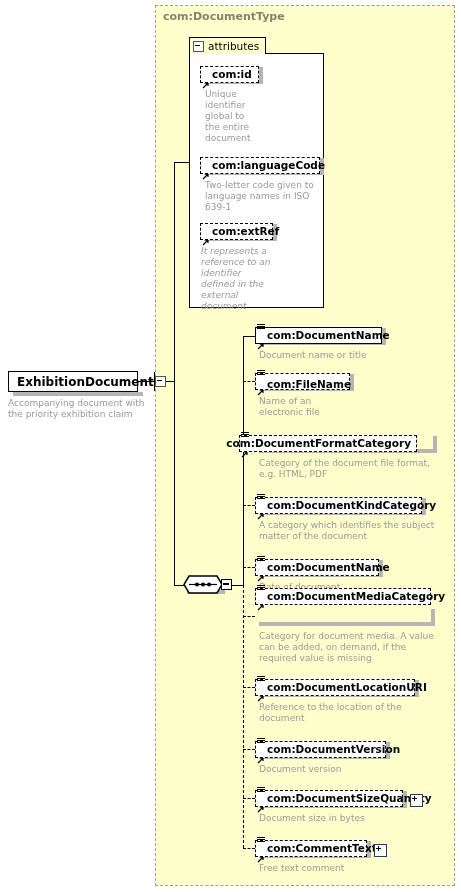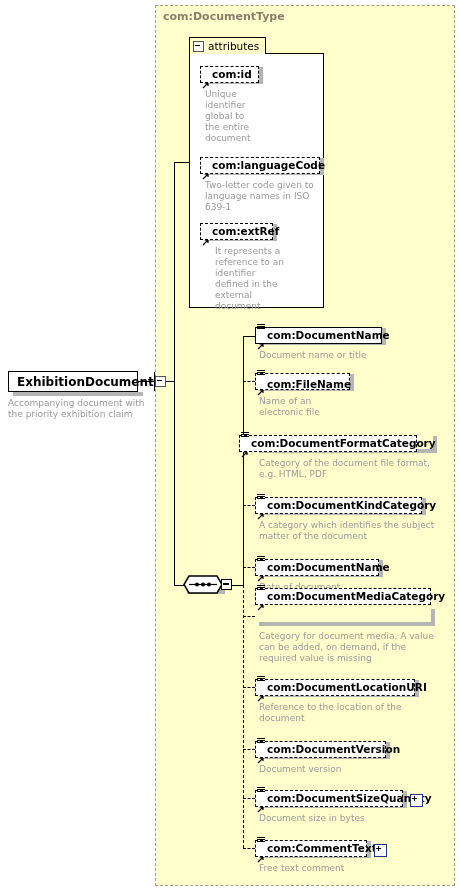--- a/index.html
+++ b/index.html
@@ -297,21 +297,21 @@
 <div class="shadow" style="left:204px; top:237px; width:73px; height:4px;"></div>
 <div class="shadow" style="left:273px; top:224px; width:4px; height:17px;"></div>
 <div class="node dashed" style="left:200px; top:223px; width:73px;">
   <span class="arrowicon">
     <svg width="8" height="8" viewBox="0 0 8 8">
         <path d="M1 7 L6 2 M6 2 L3 2 M6 2 L6 5" stroke="#000" stroke-width="1.2" fill="none"></path>
       </svg>
   </span>
   <span class="nm">com:extRef</span>
 </div>
-<div class="doc" style="left:215px; top:246px; width:70px;">It represents a reference to an identifier defined in the external document</div>
+<div class="doc" style="left:201px; top:246px; width:70px;font-style:italic;">It represents a reference to an identifier defined in the external document</div>
 
 <div class="shadow" style="left:187px; top:590px; width:38px; height:4px;"></div>
 <div id="seq-node">
   <svg width="40" height="19" viewBox="0 0 40 19">
     <polygon points="6,1 34,1 39,9.5 34,18 6,18 1,9.5" fill="#ffffff" stroke="#000000" stroke-width="1.5"></polygon>
     <line x1="6" y1="9.5" x2="34" y2="9.5" stroke="#000" stroke-width="1.2"></line>
     <circle cx="14" cy="9.5" r="2" fill="#000"></circle>
     <circle cx="20" cy="9.5" r="2" fill="#000"></circle>
     <circle cx="26" cy="9.5" r="2" fill="#000"></circle>
   </svg>
@@ -355,21 +355,21 @@
         <path d="M1 7 L6 2 M6 2 L3 2 M6 2 L6 5" stroke="#000" stroke-width="1.2" fill="none"></path>
       </svg>
   </span>
   <span class="nm">com:FileName</span>
 </div>
 <div class="doc" style="left:259px; top:396px; width:90px;">Name of an electronic file</div>
 
 <div class="dln h" style="left:243px; top:443px; width:12px;"></div>
 <div class="shadow" style="left:259px; top:449px; width:178px; height:4px;"></div>
 <div class="shadow" style="left:433px; top:436px; width:4px; height:17px;"></div>
-<div class="node dashed" style="left:239px; top:435px; width:178px;">
+<div class="node dashed" style="left:239px; top:435px; width:178px;justify-content:flex-end;">
   <span class="seqicon">
       <i></i>
       <i></i>
       <i></i>
     </span>
   <span class="arrowicon">
     <svg width="8" height="8" viewBox="0 0 8 8">
         <path d="M1 7 L6 2 M6 2 L3 2 M6 2 L6 5" stroke="#000" stroke-width="1.2" fill="none"></path>
       </svg>
   </span>

